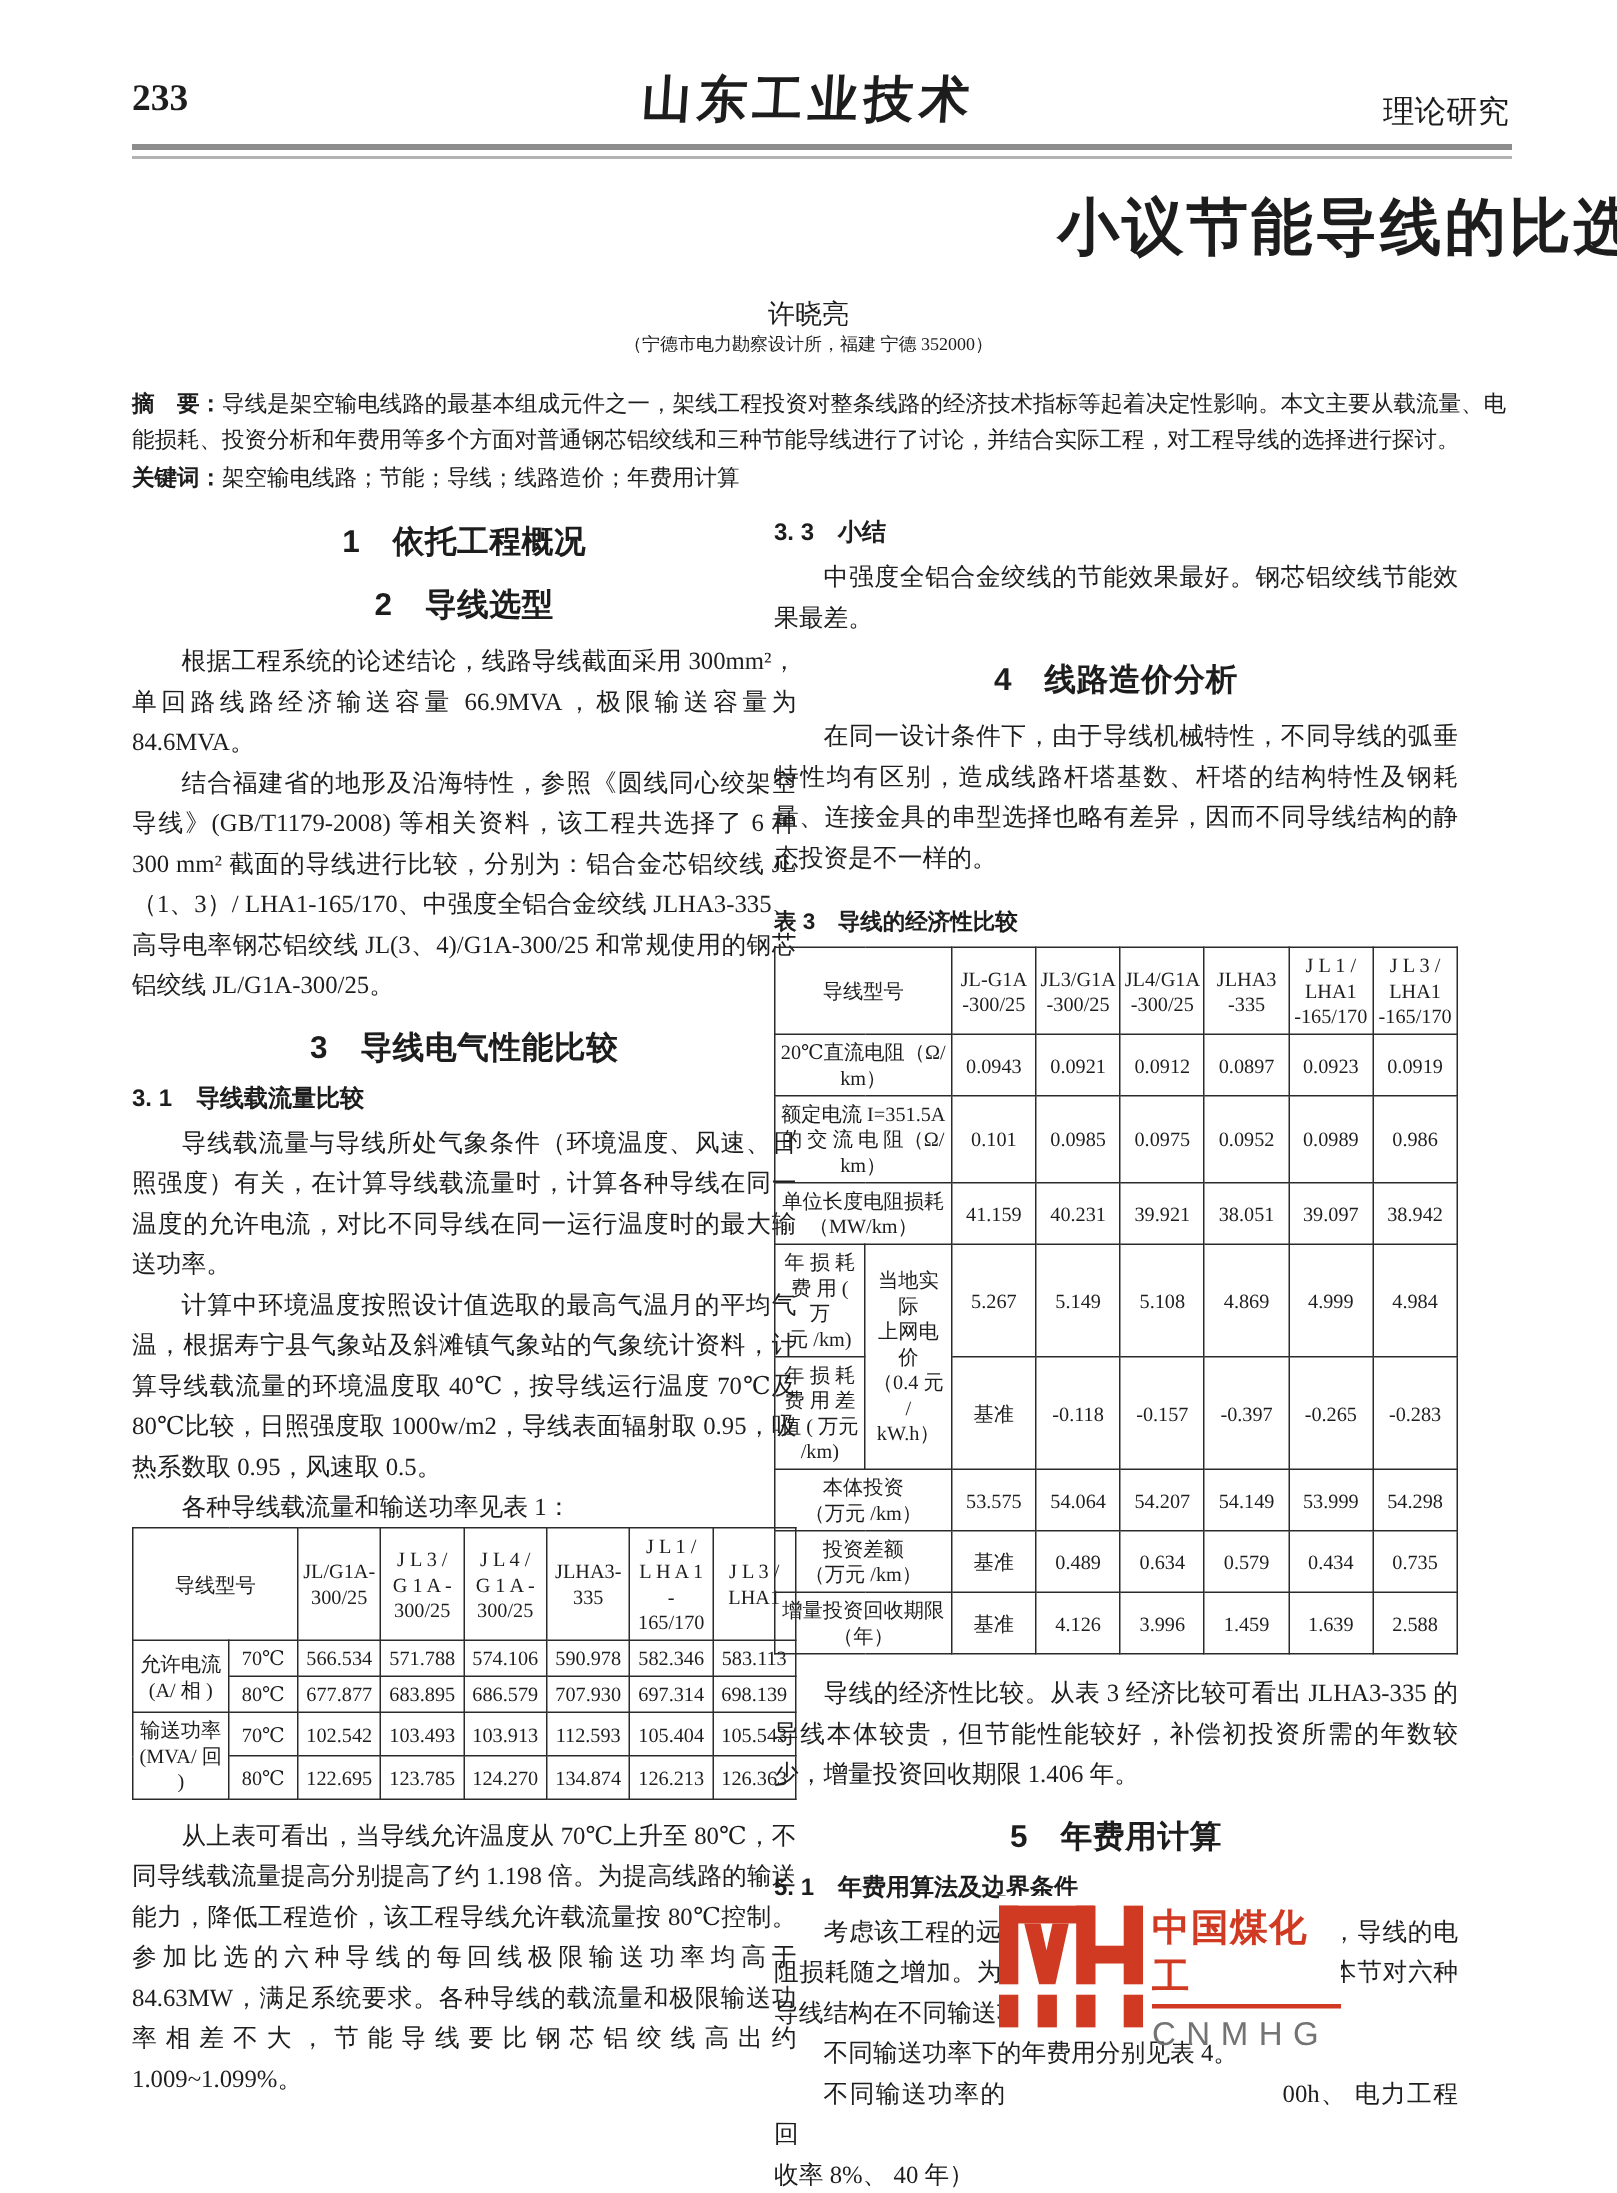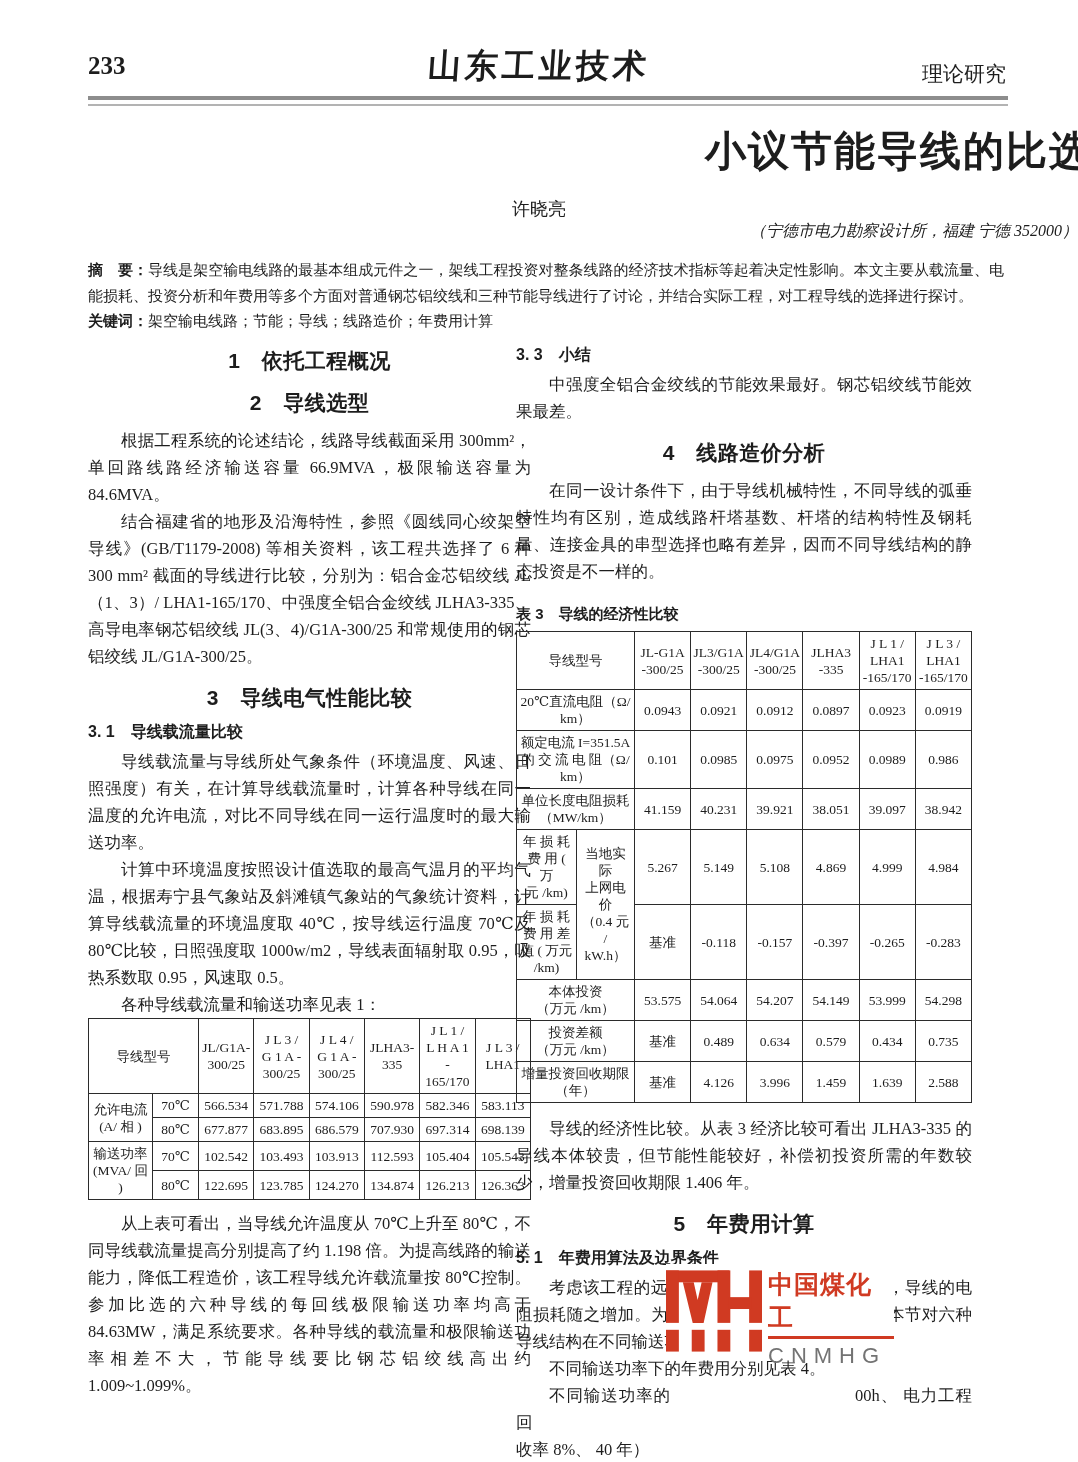--- a/index.html
+++ b/index.html
@@ -14,25 +14,25 @@
               font-size:33px; font-weight:bold; letter-spacing:4px;
               transform:skewX(-4deg); font-family:"Liberation Serif",serif; }
   .col-tag  { position:absolute; right:72px; top:60px; font-size:21px;
               font-family:"Liberation Sans","DejaVu Sans",sans-serif; }
   .rule-thick { position:absolute; left:88px; top:96px;  width:920px; height:4px; background:#8d8d8d; }
   .rule-thin  { position:absolute; left:88px; top:104px; width:920px; height:2px; background:#b3b3b3; }
   
   .art-title { position:absolute; left:14px; top:124px; width:100%; text-align:right;
                font-size:41px; font-weight:bold; letter-spacing:2px; }
   .author    { position:absolute; left:0; top:197px; width:100%; text-align:center; font-size:18px; }
-  .affil     { position:absolute; left:0; top:221px; width:100%; text-align:right; font-size:16px;font-style:italic; }
+  .affil     { position:absolute; left:0; top:221px; width:100%; text-align:center; font-size:12px; }
   
   .abstract { position:absolute; left:88px; top:258px; width:916px;
               font-size:15px; line-height:24px; text-align:justify; }
-  .abstract b, .kw b { font-family:Liberation Mono, monospace; }
+  .abstract b, .kw b { font-family:Liberation Sans, sans-serif; }
   .kw { margin-top:1px; }
   
   .col { position:absolute; top:345px; }
   .col-left  { left:88px;  width:443px; }
   .col-right { left:516px; width:456px; }
   h2.sec { font-family:"Liberation Sans","DejaVu Sans",sans-serif; font-size:21px;
            font-weight:bold; margin:14px 0 10px; letter-spacing:.5px;text-align:center; }
   h2.sec:first-child { margin-top:2px; }
   h3.sub { font-family:"Liberation Sans","DejaVu Sans",sans-serif; font-size:16px;
            font-weight:bold; margin:8px 0 5px; }

